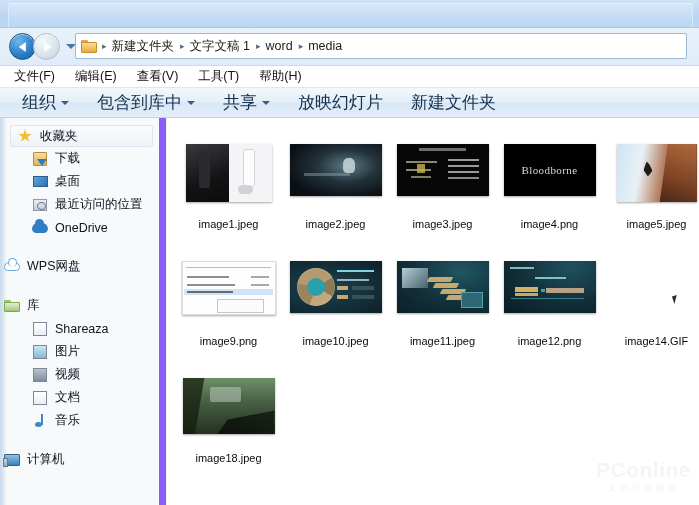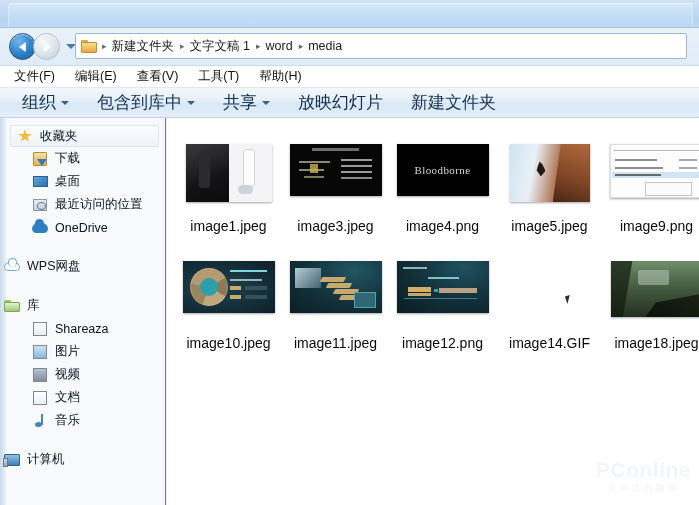--- a/index.html
+++ b/index.html
@@ -172,21 +172,21 @@
 
   
   .bodyarea {
     position: absolute; left: 0; top: 118px;
     width: 699px; height: 387px;
   }
   .sidebar {
     position: absolute; left: 0; top: 0;
     width: 166px; height: 387px;
     background: #f7f9fb;
-    border-right: 1px solid #8b5cf6;
+    border-right: 7px solid #8b5cf6;
     box-sizing: border-box;
     padding-top: 7px;
     overflow: hidden;
   }
   .sb-edge {
     position: absolute; left: 0; top: 0;
     width: 6px; height: 387px;
     background: linear-gradient(to right, #c7d9ea 0%, #eef3f8 100%);
   }
   .sb-row {
@@ -372,21 +372,21 @@
     width: 100%;
   }
   .thumb {
     box-shadow: 0 1px 2px rgba(0,0,0,.35);
     background: #000;
     position: relative;
     overflow: hidden;
   }
   .tname {
     margin-top: 6px;
-    font-size: 14px;
+    font-size: 11px;
     color: #0a0a0a;
     white-space: nowrap;
     text-align: center;
   }
   .thumb.empty { box-shadow: none; background: transparent; }
 
   
   .t-consoles { width: 86px; height: 58px; display: flex; }
   .t-consoles .l { width: 50%; height: 100%; background: linear-gradient(160deg, #3a3a3c 0%, #141416 60%, #0b0b0c 100%); position: relative; }
   .t-consoles .l:before { content:""; position:absolute; left:32%; top:12%; width:26%; height:64%; background:#2b2b2e; border-radius:2px;}
@@ -669,20 +669,26 @@
         <div class="tile">
           <div class="thumbwrap">
             <div class="thumb t-consoles">
               <div class="l"></div>
                 <div class="r"></div>
             </div>
           </div>
           <div class="tname">image1.jpeg</div>
         </div>
 
+        <div class="tile">
+          <div class="thumbwrap">
+            <div class="thumb t-dark1"></div>
+          </div>
+          <div class="tname">image2.jpeg</div>
+        </div>
 
         <div class="tile">
           <div class="thumbwrap">
             <div class="thumb t-chart">
               <span class="hdr"></span>
                 <span class="d1"></span>
                 <span class="d2"></span>
               <span class="d3"></span>
                 <span class="box"></span>
                 <span class="txt"></span>

